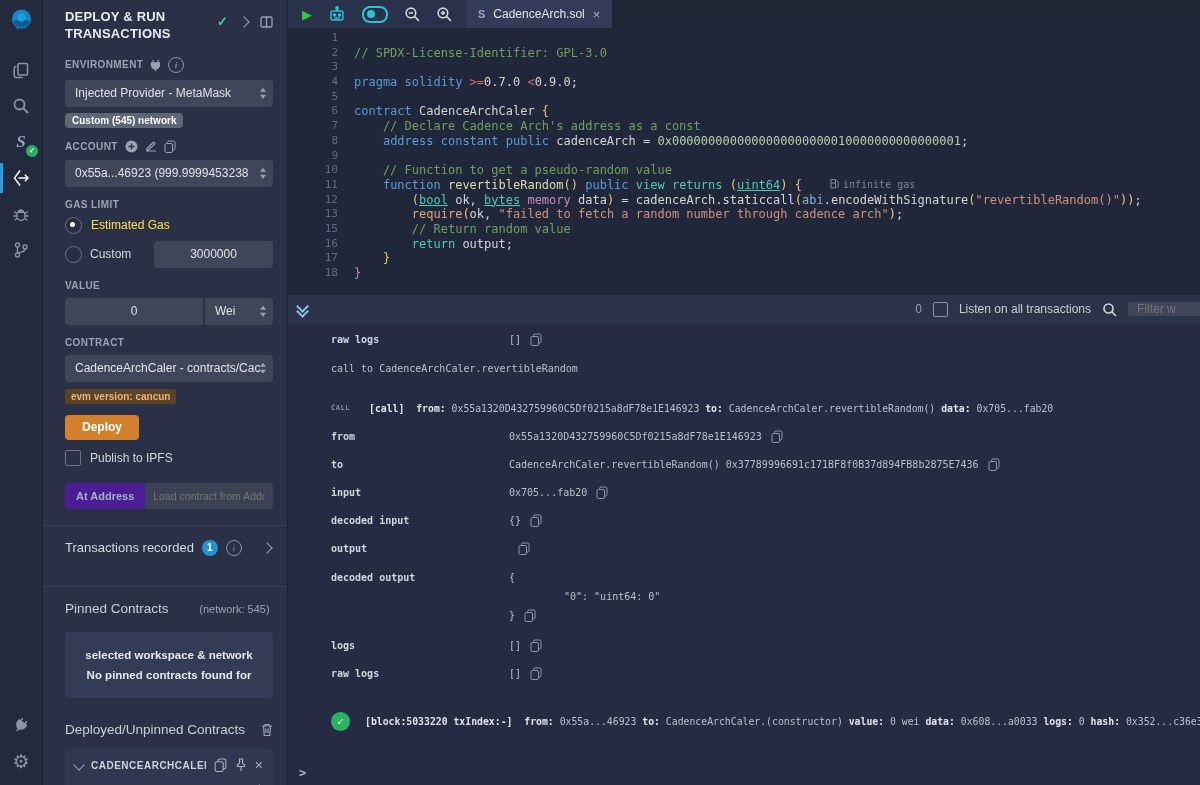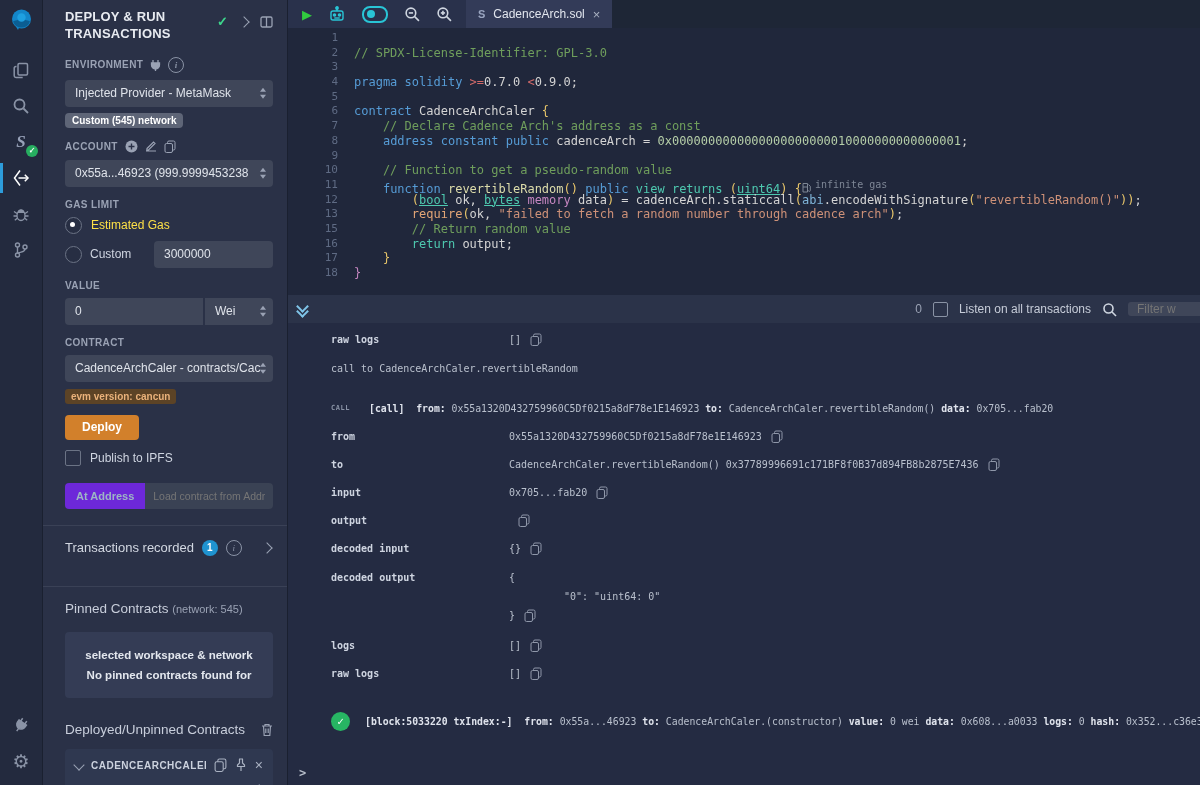--- a/index.html
+++ b/index.html
@@ -28,38 +28,38 @@
   .lbl{font-size:10px;font-weight:700;color:#9aa2b4;letter-spacing:.4px;display:flex;align-items:center;gap:7px;margin:12px 0 7px;}
   .sel{height:27px;background:#3f4659;border-radius:4px;display:flex;align-items:center;padding:0 22px 0 10px;font-size:12px;color:#dfe3ea;position:relative;overflow:hidden;white-space:nowrap;cursor:pointer;}
   .stepper{position:absolute;right:7px;top:50%;transform:translateY(-50%);}
   .stepper i{display:block;width:0;height:0;border-left:3.5px solid transparent;border-right:3.5px solid transparent;}
   .stepper .up{border-bottom:4px solid #9aa2b4;margin-bottom:2.5px;}
   .stepper .dn{border-top:4px solid #9aa2b4;}
   .net-badge{display:inline-block;background:#5e6577;color:#fff;font-size:10px;font-weight:700;border-radius:4px;padding:2px 7px;margin-top:6px;}
   .radio-row{display:flex;align-items:center;gap:9px;margin:7px 0;font-size:12px;color:#fde047;}
   .radio{width:15px;height:15px;border-radius:50%;border:1px solid #6b7385;background:#272e43;position:relative;flex:none;}
   .radio.sel-on::after{content:"";position:absolute;left:4px;top:4px;width:5px;height:5px;border-radius:50%;background:#fff;}
-  .inp{background:#3f4659;border:none;border-radius:4px;height:27px;color:#dfe3ea;font-size:12px;padding:0 10px;font-family:"Liberation Sans",sans-serif;box-sizing:border-box;outline:none;}
+  .inp{background:#3f4659;border:none;border-radius:4px;height:27px;color:#dfe3ea;font-size:12px;padding:0 10px;font-family:"Liberation Sans",sans-serif;box-sizing:border-box;outline:none;text-align:center;}
   .gas-row{display:flex;align-items:center;gap:8px;margin:6px 0 0;}
   .gas-row .radio-txt{font-size:12px;color:#cfd5e1;width:56px;}
   .val-row{display:flex;gap:2px;}
   .evm-badge{display:inline-block;background:#5c4326;color:#eab27b;font-size:10px;font-weight:700;border-radius:3px;padding:2px 6px;margin-top:7px;}
   .btn-deploy{margin-top:11px;background:#d2802b;border:none;border-radius:4px;color:#fff;font-weight:700;font-size:12px;height:25px;padding:0 17px;cursor:pointer;display:block;}
   .chk-row{display:flex;align-items:center;gap:9px;margin-top:10px;font-size:12px;color:#cfd5e1;}
   .chk{width:14px;height:14px;border:1px solid #6b7385;border-radius:2px;background:transparent;flex:none;}
   .ataddr-row{display:flex;margin-top:17px;}
-  .btn-ataddr{background:#6d28d9;border:none;border-radius:4px 0 0 4px;color:#9db6c4;font-weight:700;font-size:11px;height:26px;padding:0 11px;cursor:pointer;}
+  .btn-ataddr{background:#4c1d95;border:none;border-radius:4px 0 0 4px;color:#9db6c4;font-weight:700;font-size:11px;height:26px;padding:0 11px;cursor:pointer;}
   .ataddr-inp{flex:1;background:#3a4254;border:none;border-radius:0 4px 4px 0;height:26px;color:#8b93a6;font-size:10.5px;padding:0 8px;box-sizing:border-box;outline:none;min-width:0;}
   .divider{height:1px;background:#3a4156;margin:16px -14px 0 -22px;}
   .tx-row{display:flex;align-items:center;gap:8px;padding:14px 0;position:relative;font-size:13px;color:#d3d8e2;}
   .cnt-badge{width:16px;height:16px;border-radius:50%;background:#1f93d0;color:#fff;font-size:10px;font-weight:700;display:inline-flex;align-items:center;justify-content:center;flex:none;}
   .info-ic{width:14px;height:14px;border-radius:50%;border:1px solid #8a93a6;color:#8a93a6;font-size:9px;display:inline-flex;align-items:center;justify-content:center;font-family:"Liberation Serif",serif;font-style:italic;}
   .tx-chev{position:absolute;right:2px;}
   .sec-title{font-size:13.5px;color:#c8cedb;margin-top:14px;}
-  .sec-title .meta{font-size:11px;color:#9aa2b4;}
+  .sec-title .meta{font-size:11px;color:#9aa2b4;margin-left:27px;}
   .empty-box{background:#343c55;border-radius:4px;margin-top:16px;padding:13px 10px;text-align:center;font-size:11.5px;font-weight:700;color:#e3e7ee;line-height:1.75;}
   .dep-head{display:flex;align-items:center;margin-top:24px;}
   .dep-head .sec-title{margin:0;flex:1;}
   .card{background:#2f3850;border-radius:4px;margin-top:12px;padding:9px 10px;}
   .card-head{display:flex;align-items:center;gap:8px;}
   .card-title{flex:1;font-size:10px;font-weight:700;letter-spacing:.5px;color:#ccd2de;white-space:nowrap;overflow:hidden;}
   .card-x{color:#aab2c2;font-size:14px;line-height:1;cursor:pointer;}
   .bal-row{display:flex;align-items:center;margin-top:11px;font-size:11px;color:#c3cad6;}
   .bal-row b{font-weight:700;margin-right:4px;}
   .bal-row .sp{flex:1;}
@@ -77,21 +77,21 @@
   .tab .x{color:#aab2c2;font-size:13px;}
   .code{height:267px;overflow:hidden;font-family:"DejaVu Sans Mono",monospace;padding-top:3px;}
   .cl{display:flex;height:14.7px;}
   .ln{width:50px;text-align:right;padding-right:16px;color:#5f6b84;font-size:11px;line-height:14.7px;flex:none;}
   .lc{white-space:pre;font-size:12px;line-height:14.7px;color:#d4d4d4;}
   .tk{white-space:pre;}
   .cm{color:#6f9e5c;text-align:right;}.kw{color:#569cd6;}.ty{color:#4ec9b0;text-decoration:underline;}.st{color:#ce9178;}
   .nu{color:#b5cea8;}.op{color:#d16969;}.fn{color:#dcdcaa;}.br{color:#e8c66a;}
   .pu{color:#d4d4d4;}.mm{color:#c586c0;}.ab{color:#7fb4d8;}.gr{color:#4ec9b0;}
   .rq{color:#e2a576;}.pk{color:#c586c0;}
-  .gasnote{color:#7d8695;font-size:10px;display:inline-flex;align-items:flex-end;}
+  .gasnote{color:#7d8695;font-size:10px;margin-left:28px;display:inline-flex;align-items:flex-start;}
 
   
   .terminal{position:absolute;top:295px;left:0;right:0;bottom:0;background:#242b42;}
   .term-bar{height:28px;background:#2b3349;display:flex;align-items:center;padding:0 0 0 10px;}
   .chevs{display:flex;flex-direction:column;cursor:pointer;margin-right:auto;}
   .chevs i{width:7px;height:7px;border-right:2px solid #7fc4e8;border-bottom:2px solid #7fc4e8;transform:rotate(45deg);display:block;}
   .chevs i+i{margin-top:-4px;}
   .bar-right{display:flex;align-items:center;gap:11px;}
   .bar-count{font-size:12px;color:#9aa2b4;}
   .bar-chk{width:13px;height:13px;border:1px solid #8a93a5;border-radius:2px;background:transparent;flex:none;cursor:pointer;}
@@ -541,32 +541,32 @@
             <span class="t-l">input</span>
             <span class="t-v">0x705...fab20</span>
             <span class="copy">
               <svg width="12" height="13" viewBox="0 0 12 13" fill="none" stroke="currentColor">
                 <rect x="3.5" y="1" width="7.5" height="9" rx="1.5"></rect>
                 <rect x="1" y="3.5" width="7.5" height="9" rx="1.5" fill="#242b42"></rect>
               </svg>
             </span>
           </div>
           <div class="t-row">
+            <span class="t-l">decoded input</span>
+            <span class="t-v">{}</span>
+            <span class="copy">
+              <svg width="12" height="13" viewBox="0 0 12 13" fill="none" stroke="currentColor">
+                <rect x="3.5" y="1" width="7.5" height="9" rx="1.5"></rect>
+                <rect x="1" y="3.5" width="7.5" height="9" rx="1.5" fill="#242b42"></rect>
+              </svg>
+            </span>
+          </div>
+          <div class="t-row">
             <span class="t-l">output</span>
             <span class="t-v"></span>
-            <span class="copy">
-              <svg width="12" height="13" viewBox="0 0 12 13" fill="none" stroke="currentColor">
-                <rect x="3.5" y="1" width="7.5" height="9" rx="1.5"></rect>
-                <rect x="1" y="3.5" width="7.5" height="9" rx="1.5" fill="#242b42"></rect>
-              </svg>
-            </span>
-          </div>
-          <div class="t-row">
-            <span class="t-l">decoded input</span>
-            <span class="t-v">{}</span>
             <span class="copy">
               <svg width="12" height="13" viewBox="0 0 12 13" fill="none" stroke="currentColor">
                 <rect x="3.5" y="1" width="7.5" height="9" rx="1.5"></rect>
                 <rect x="1" y="3.5" width="7.5" height="9" rx="1.5" fill="#242b42"></rect>
               </svg>
             </span>
           </div>
           <div class="t-kvml">
             <span class="t-l" style="line-height: 19px;">decoded output</span>
             <div>

